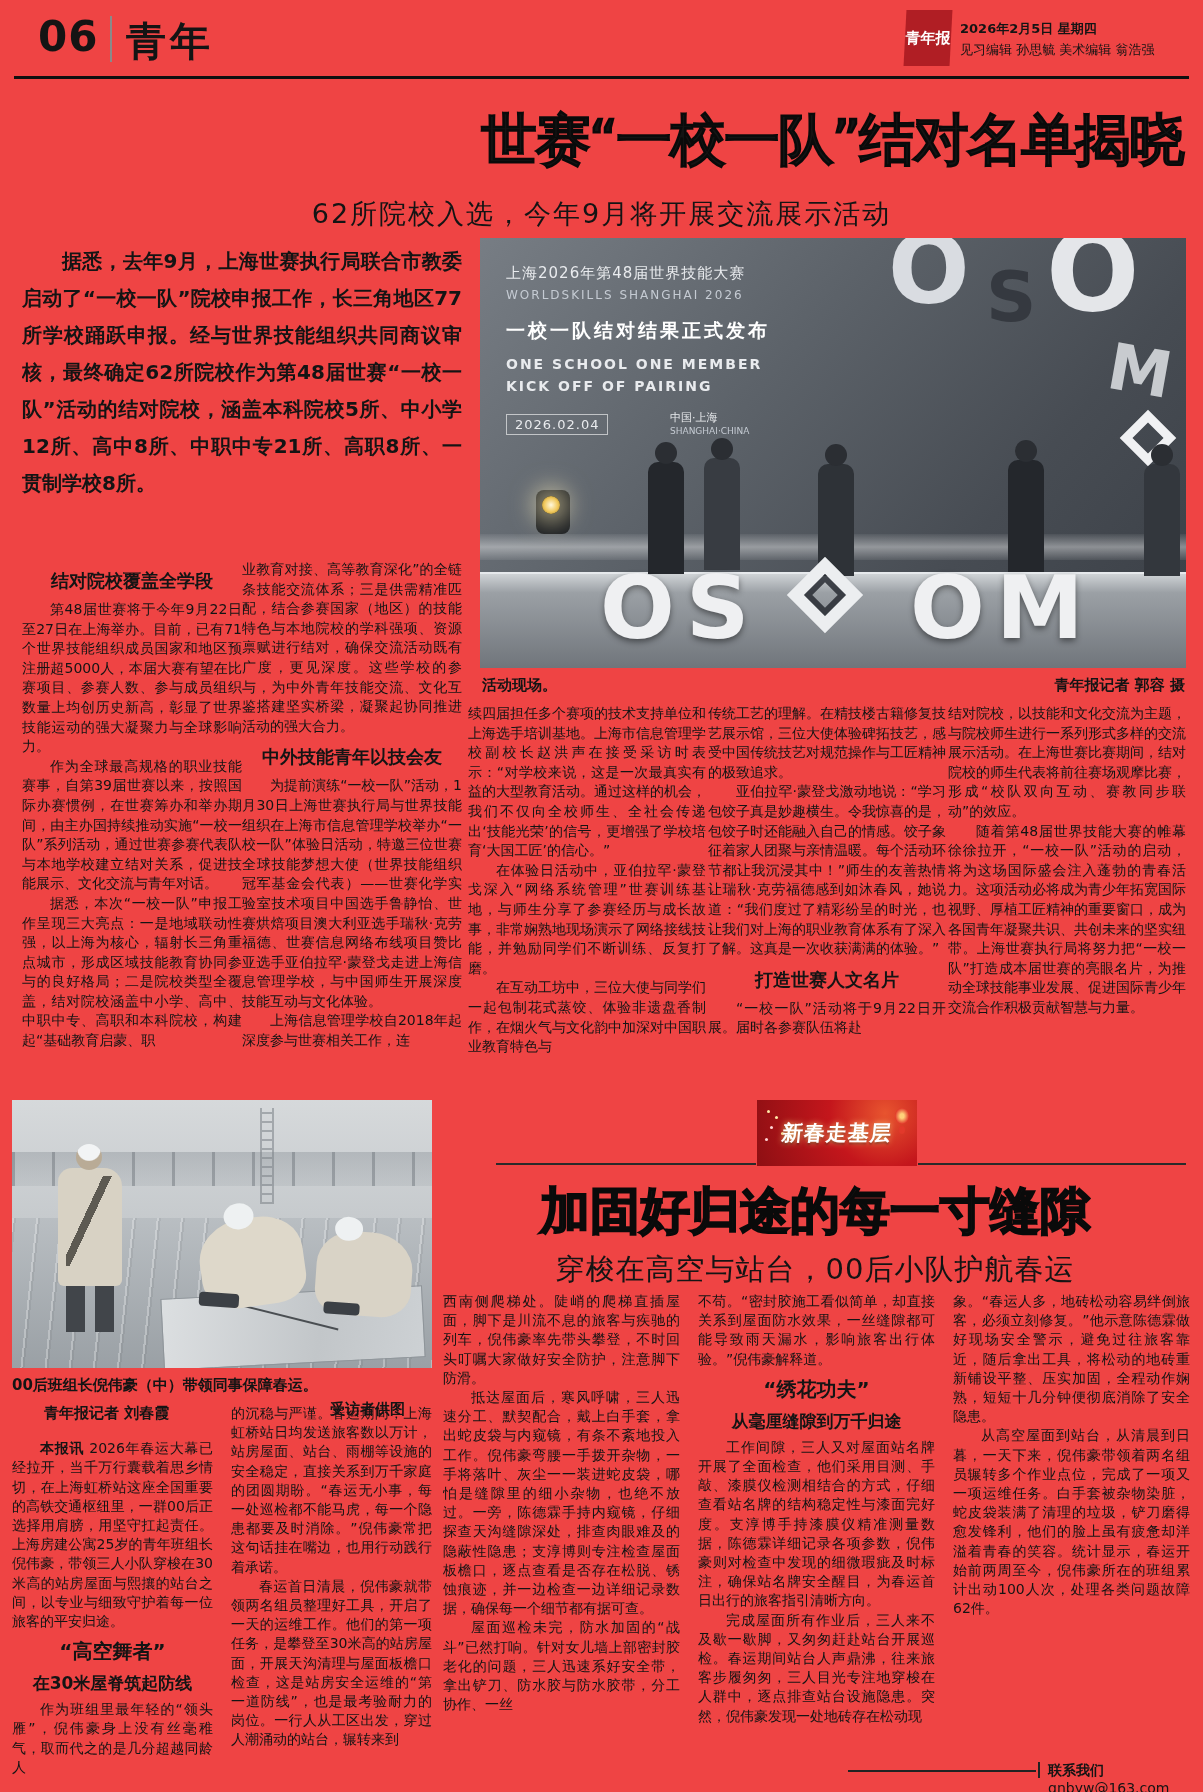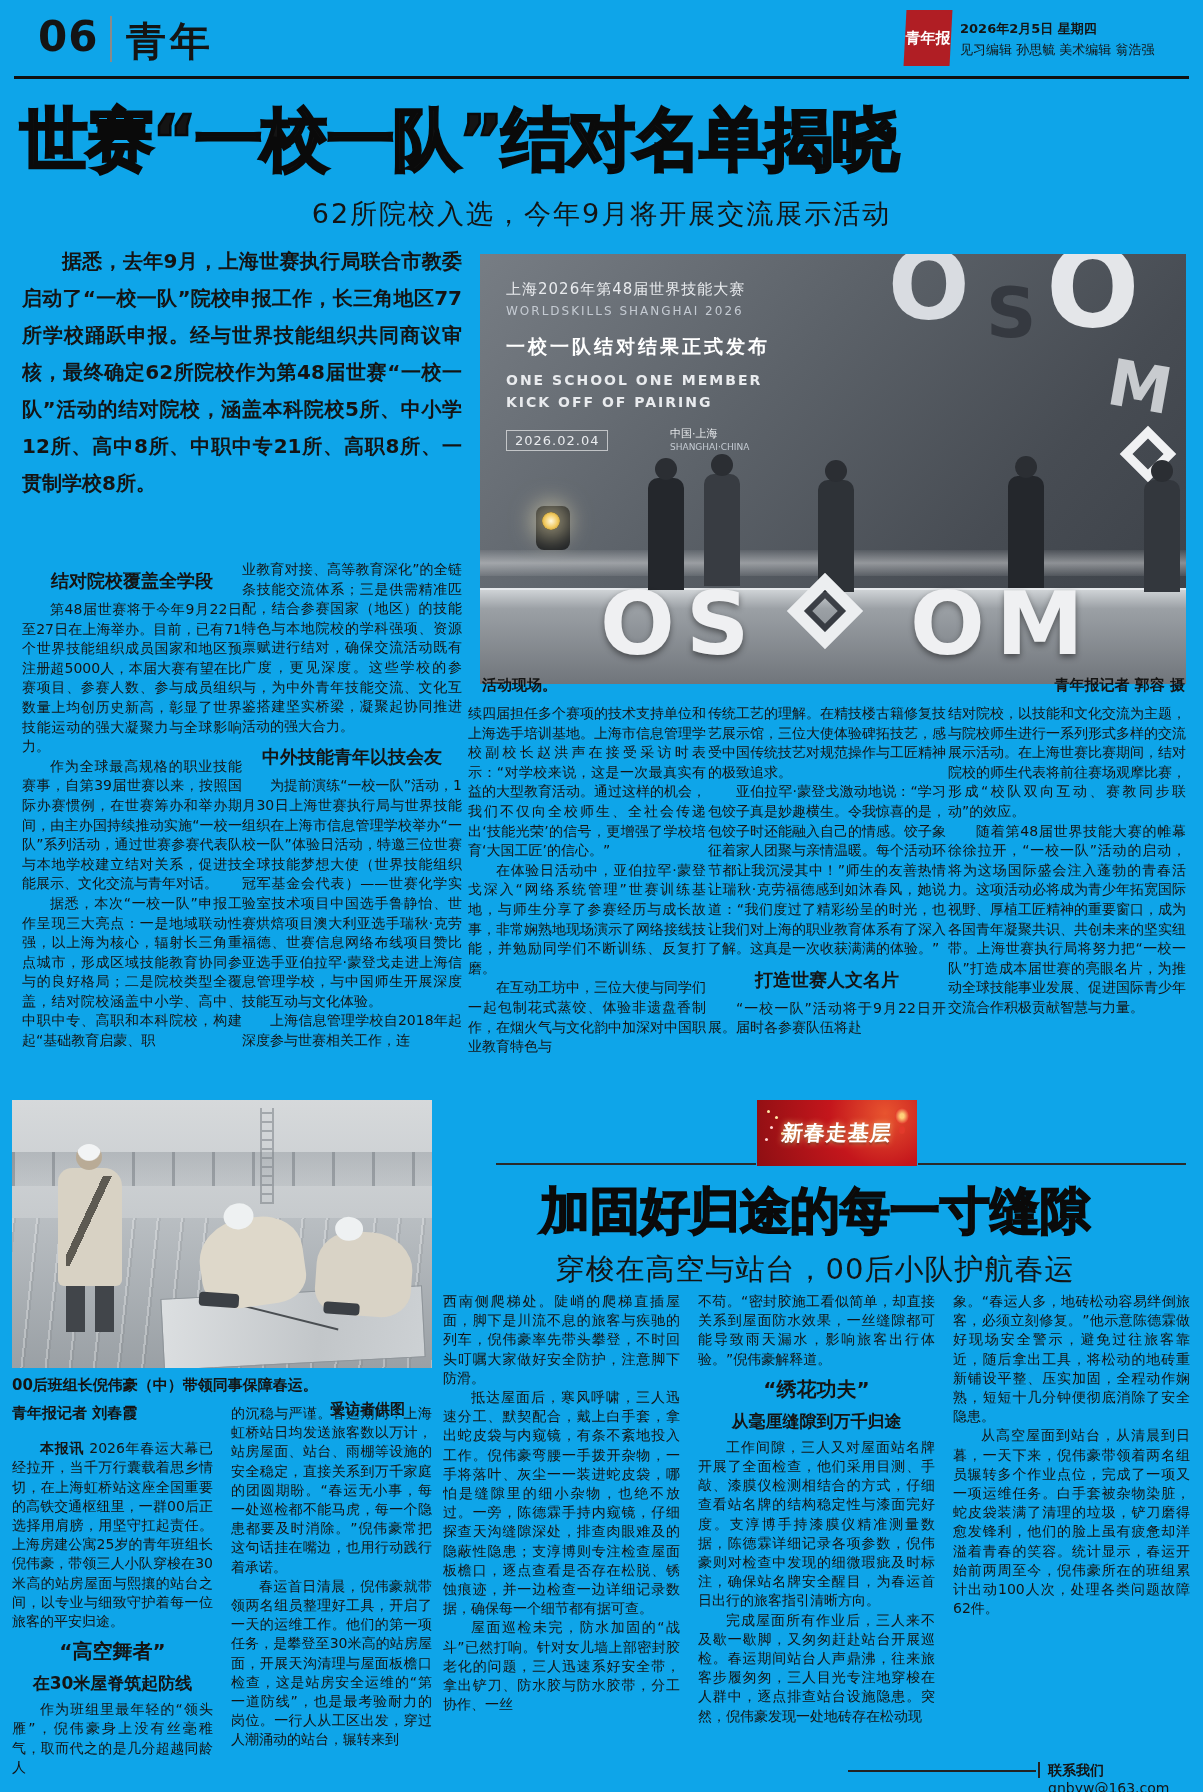--- a/index.html
+++ b/index.html
@@ -1,46 +1,46 @@
 <!DOCTYPE html>
 <html><head>
 <meta charset="utf-8">
 <title>Newspaper Page</title>
 <style>
   * { margin:0; padding:0; box-sizing:border-box; }
   html,body { background:#e8e8e6; }
   body { font-family:"DejaVu Sans","Liberation Sans",sans-serif; color:#141414; }
-  .page { position:relative; width:1203px; height:1792px; background:#0ea5e9; margin:0 auto; overflow:hidden; }
+  .page { position:relative; width:1203px; height:1792px; background:#ef4444; margin:0 auto; overflow:hidden; }
 
   
   .page-num { position:absolute; left:38px; top:12px; font-size:42px; font-weight:900; letter-spacing:1px; }
   .hdr-vline { position:absolute; left:110px; top:16px; width:2px; height:46px; background:#8a8a8a; }
   .section-name { position:absolute; left:126px; top:14px; font-size:40px; font-weight:600; letter-spacing:4px; }
   .masthead { position:absolute; left:905px; top:10px; width:46px; height:56px; background:#b01e24; color:#fff;
               display:flex; align-items:center; justify-content:center; text-align:center;
               font-size:15px; font-weight:700; line-height:17px; transform:skewX(-3deg); }
   .hdr-meta { position:absolute; left:960px; top:18px; font-size:13px; line-height:21px; }
   .hdr-meta .l1 { font-weight:700; }
   .hdr-rule { position:absolute; left:14px; top:76px; width:1175px; height:3px; background:#101010; }
 
   
-  .headline1 { position:absolute; left:20px; top:86px; width:1163px; text-align:left;
-               font-size:68px; font-weight:700; letter-spacing:-2px; line-height:108px;
+  .headline1 { position:absolute; left:20px; top:86px; width:1163px; text-align:right;
+               font-size:56px; font-weight:400; letter-spacing:-2px; line-height:108px;
                -webkit-text-stroke:2.5px #0a0a0a; white-space:nowrap; }
   .subheadline1 { position:absolute; left:20px; top:196px; width:1163px; text-align:center;
                   font-size:27px; font-weight:500; letter-spacing:2px; }
 
   
   .intro { position:absolute; left:22px; top:243px; width:440px; height:300px; overflow:hidden;
            font-size:20px; line-height:37px; font-weight:600; text-align:justify; }
   .intro p { text-indent:2em; }
 
   
   .photo1 { position:absolute; left:480px; top:238px; width:706px; height:430px; overflow:hidden;
-            background:linear-gradient(130deg,#777d84 0%,#5c6269 38%,#474c53 70%,#3a3f46 100%);margin-top:16px; }
+            background:linear-gradient(130deg,#777d84 0%,#5c6269 38%,#474c53 70%,#3a3f46 100%); }
   .p1-board-line { position:absolute; color:#e9ebee; white-space:nowrap; }
   .p1-l1 { left:26px; top:26px;  font-size:15px; letter-spacing:1px; }
   .p1-l2 { left:26px; top:50px;  font-size:12px; color:#c5cbd3; letter-spacing:2px; }
   .p1-l3 { left:26px; top:80px;  font-size:19px; font-weight:700; letter-spacing:3px; color:#ffffff; }
   .p1-l4 { left:26px; top:118px; font-size:14px; font-weight:700; letter-spacing:2px; }
   .p1-l5 { left:26px; top:140px; font-size:14px; font-weight:700; letter-spacing:2px; }
   .p1-l6 { left:26px; top:176px; font-size:13px; letter-spacing:1px; border:1px solid rgba(255,255,255,.6); padding:2px 8px; }
   .p1-l7 { left:190px; top:172px; font-size:11px; }
   .p1-l8 { left:190px; top:188px; font-size:9px; color:#c5cbd3; }
   .p1-hang { position:absolute; font-weight:900; font-family:"DejaVu Sans",sans-serif; }
@@ -126,21 +126,21 @@
   .p2-man3::after { content:""; position:absolute; left:10px; top:72px; width:36px; height:12px; background:#3c4045; border-radius:4px; }
   .caption2-l { position:absolute; left:12px; top:1376px; font-size:15px; font-weight:700; }
   .caption2-r { position:absolute; left:330px; top:1400px; font-size:15px; font-weight:700; }
 
   
   .colsL { left:12px;  top:1404px; width:420px; height:388px; gap:18px; }
   .colsR { left:443px; top:1292px; width:747px; height:462px; gap:18px; }
   .col2x { flex:1 1 0; overflow:hidden; font-size:14px; line-height:19.2px; text-align:justify; }
   .col2x p { text-indent:2em; }
   .col2x p.cont { text-indent:0; }
-  .byline2 { font-weight:700; font-size:15px; margin-bottom:16px; text-indent:0 !important; }
+  .byline2 { font-weight:700; font-size:15px; margin-bottom:16px; text-indent:0 !important;margin-left:32px; }
   .lead-bold { font-weight:700; }
   .sub2 { font-size:17px; font-weight:700; text-align:center; text-indent:0 !important; margin:8px 0 5px; line-height:24px; }
   .sub2.big { font-size:20px; margin-bottom:0; }
 
   
   .footer-line { position:absolute; left:848px; top:1770px; width:188px; height:1.5px; background:#222; }
   .footer-tick { position:absolute; left:1038px; top:1762px; width:2px; height:16px; background:#222; }
   .footer-text { position:absolute; left:1048px; top:1762px; font-size:14px; }
   .footer-text b { font-weight:700; margin-right:8px; }
 </style>

